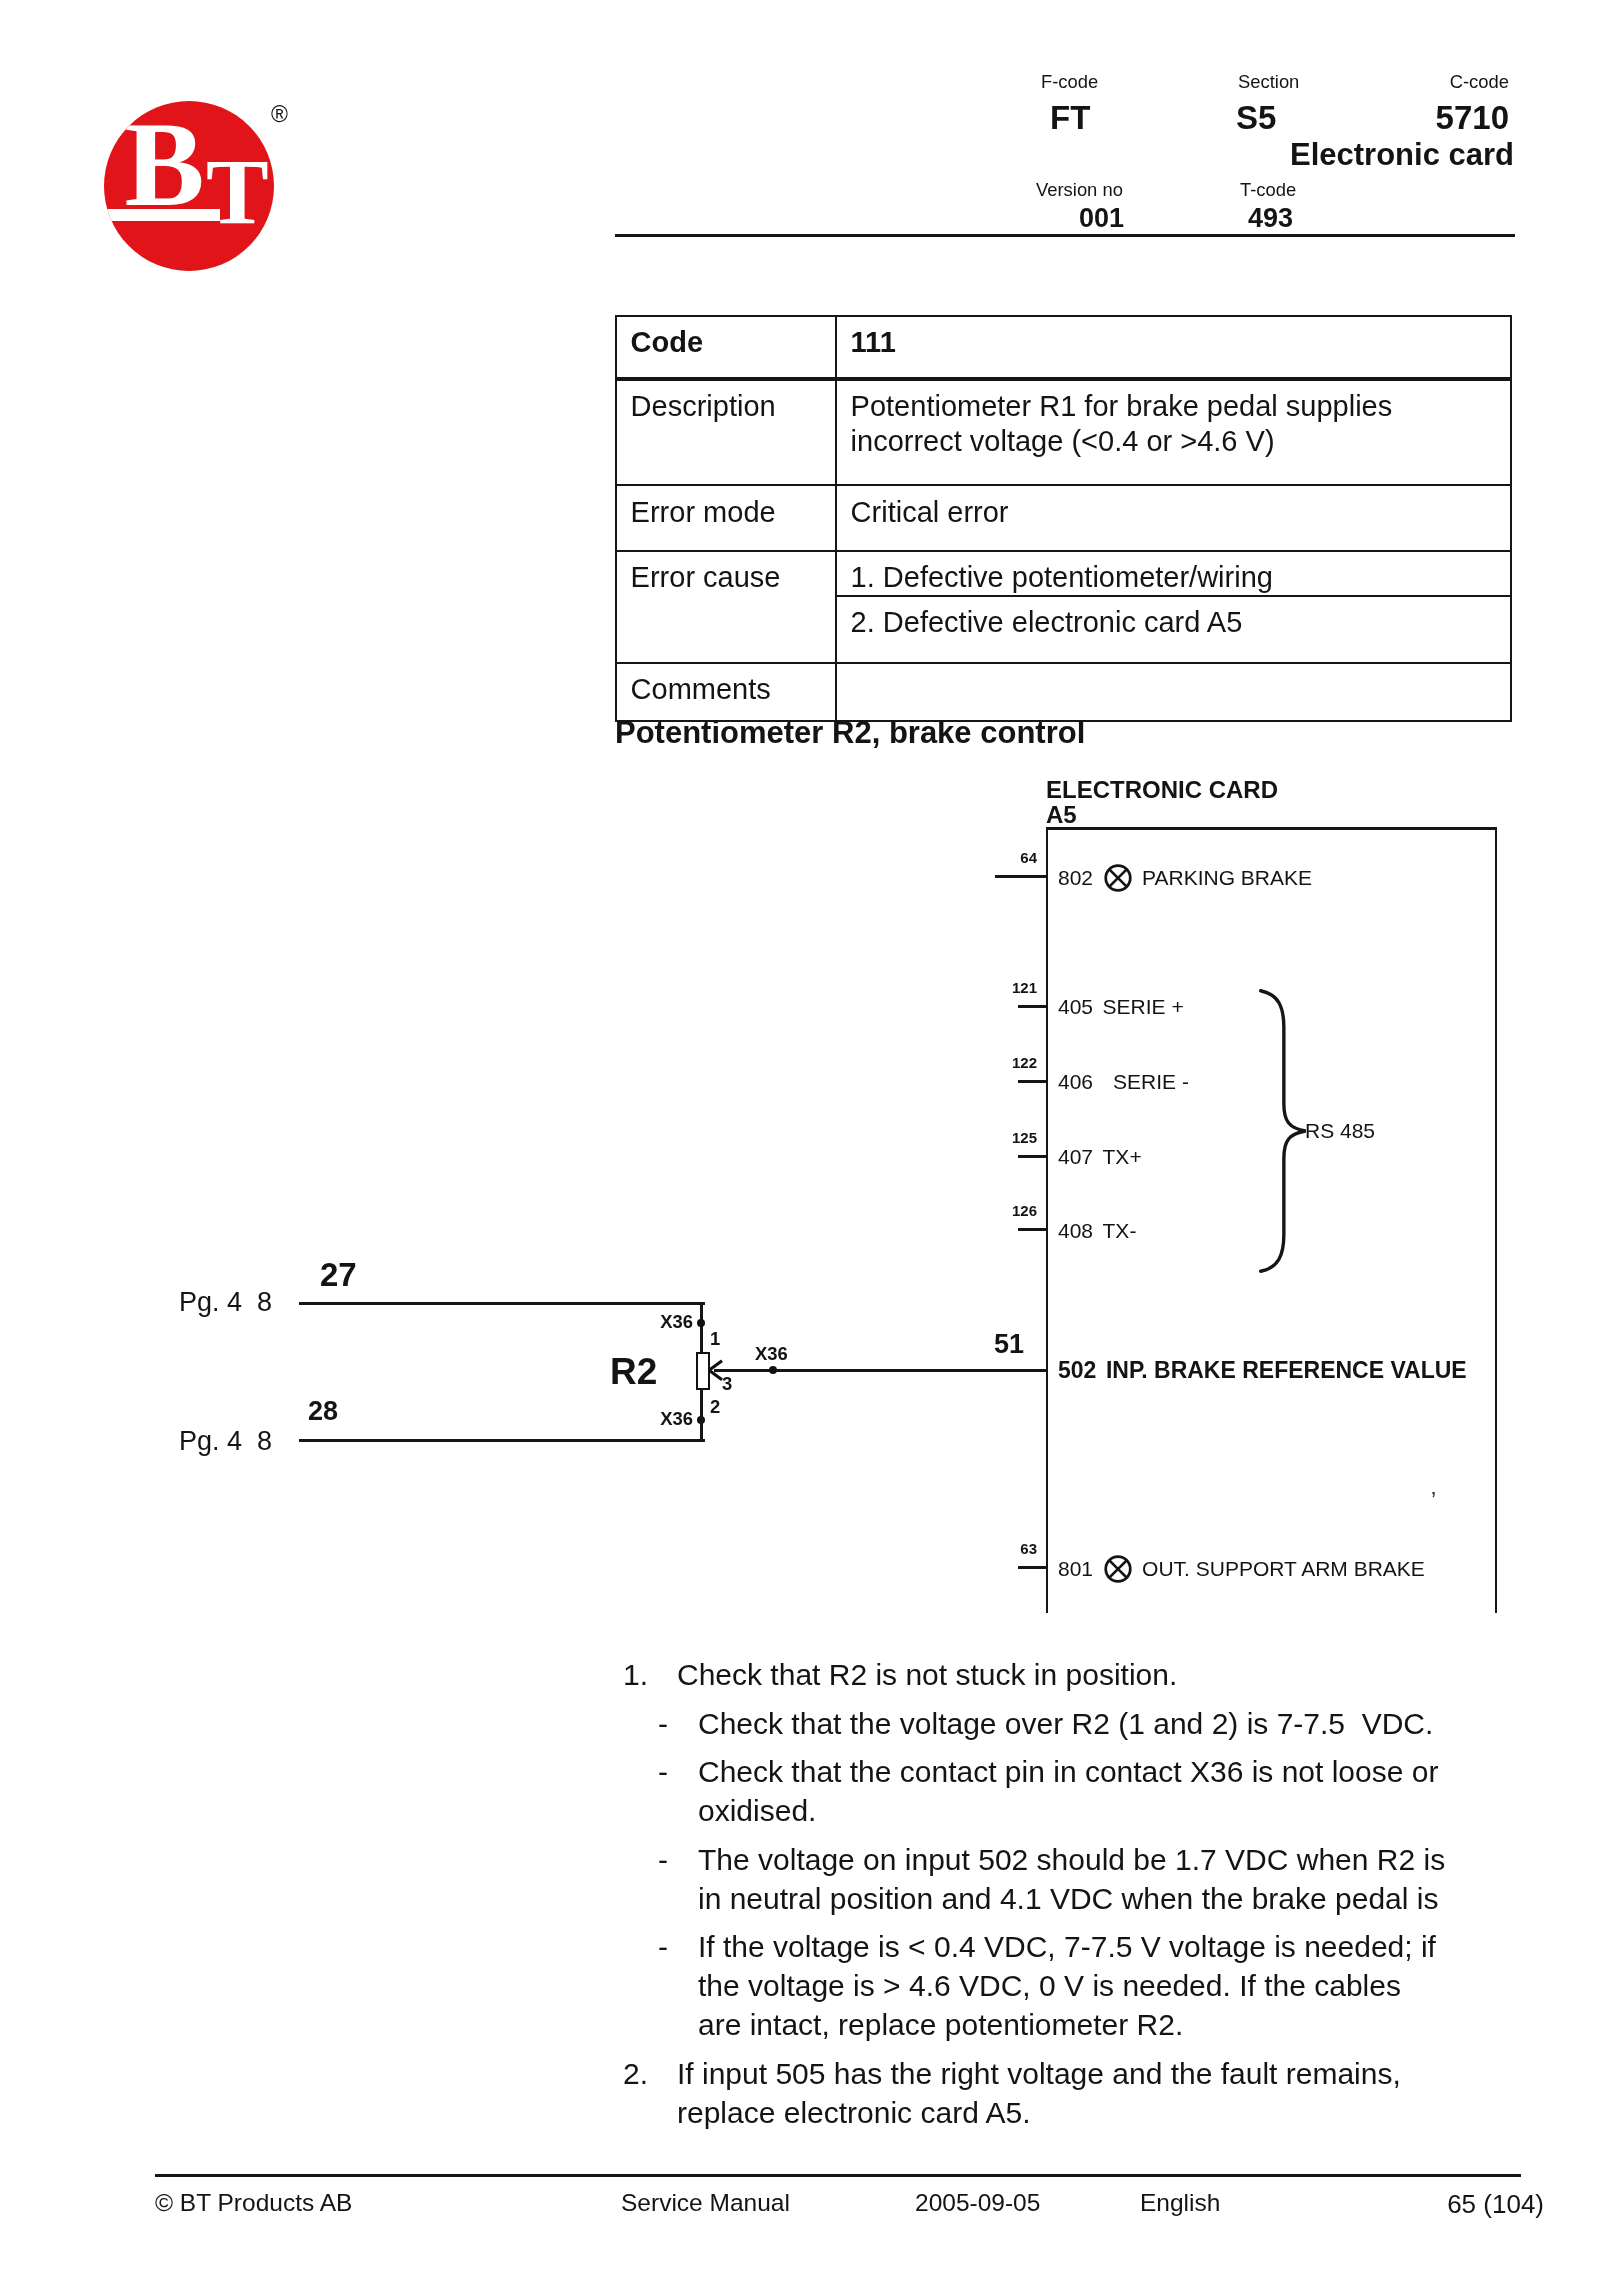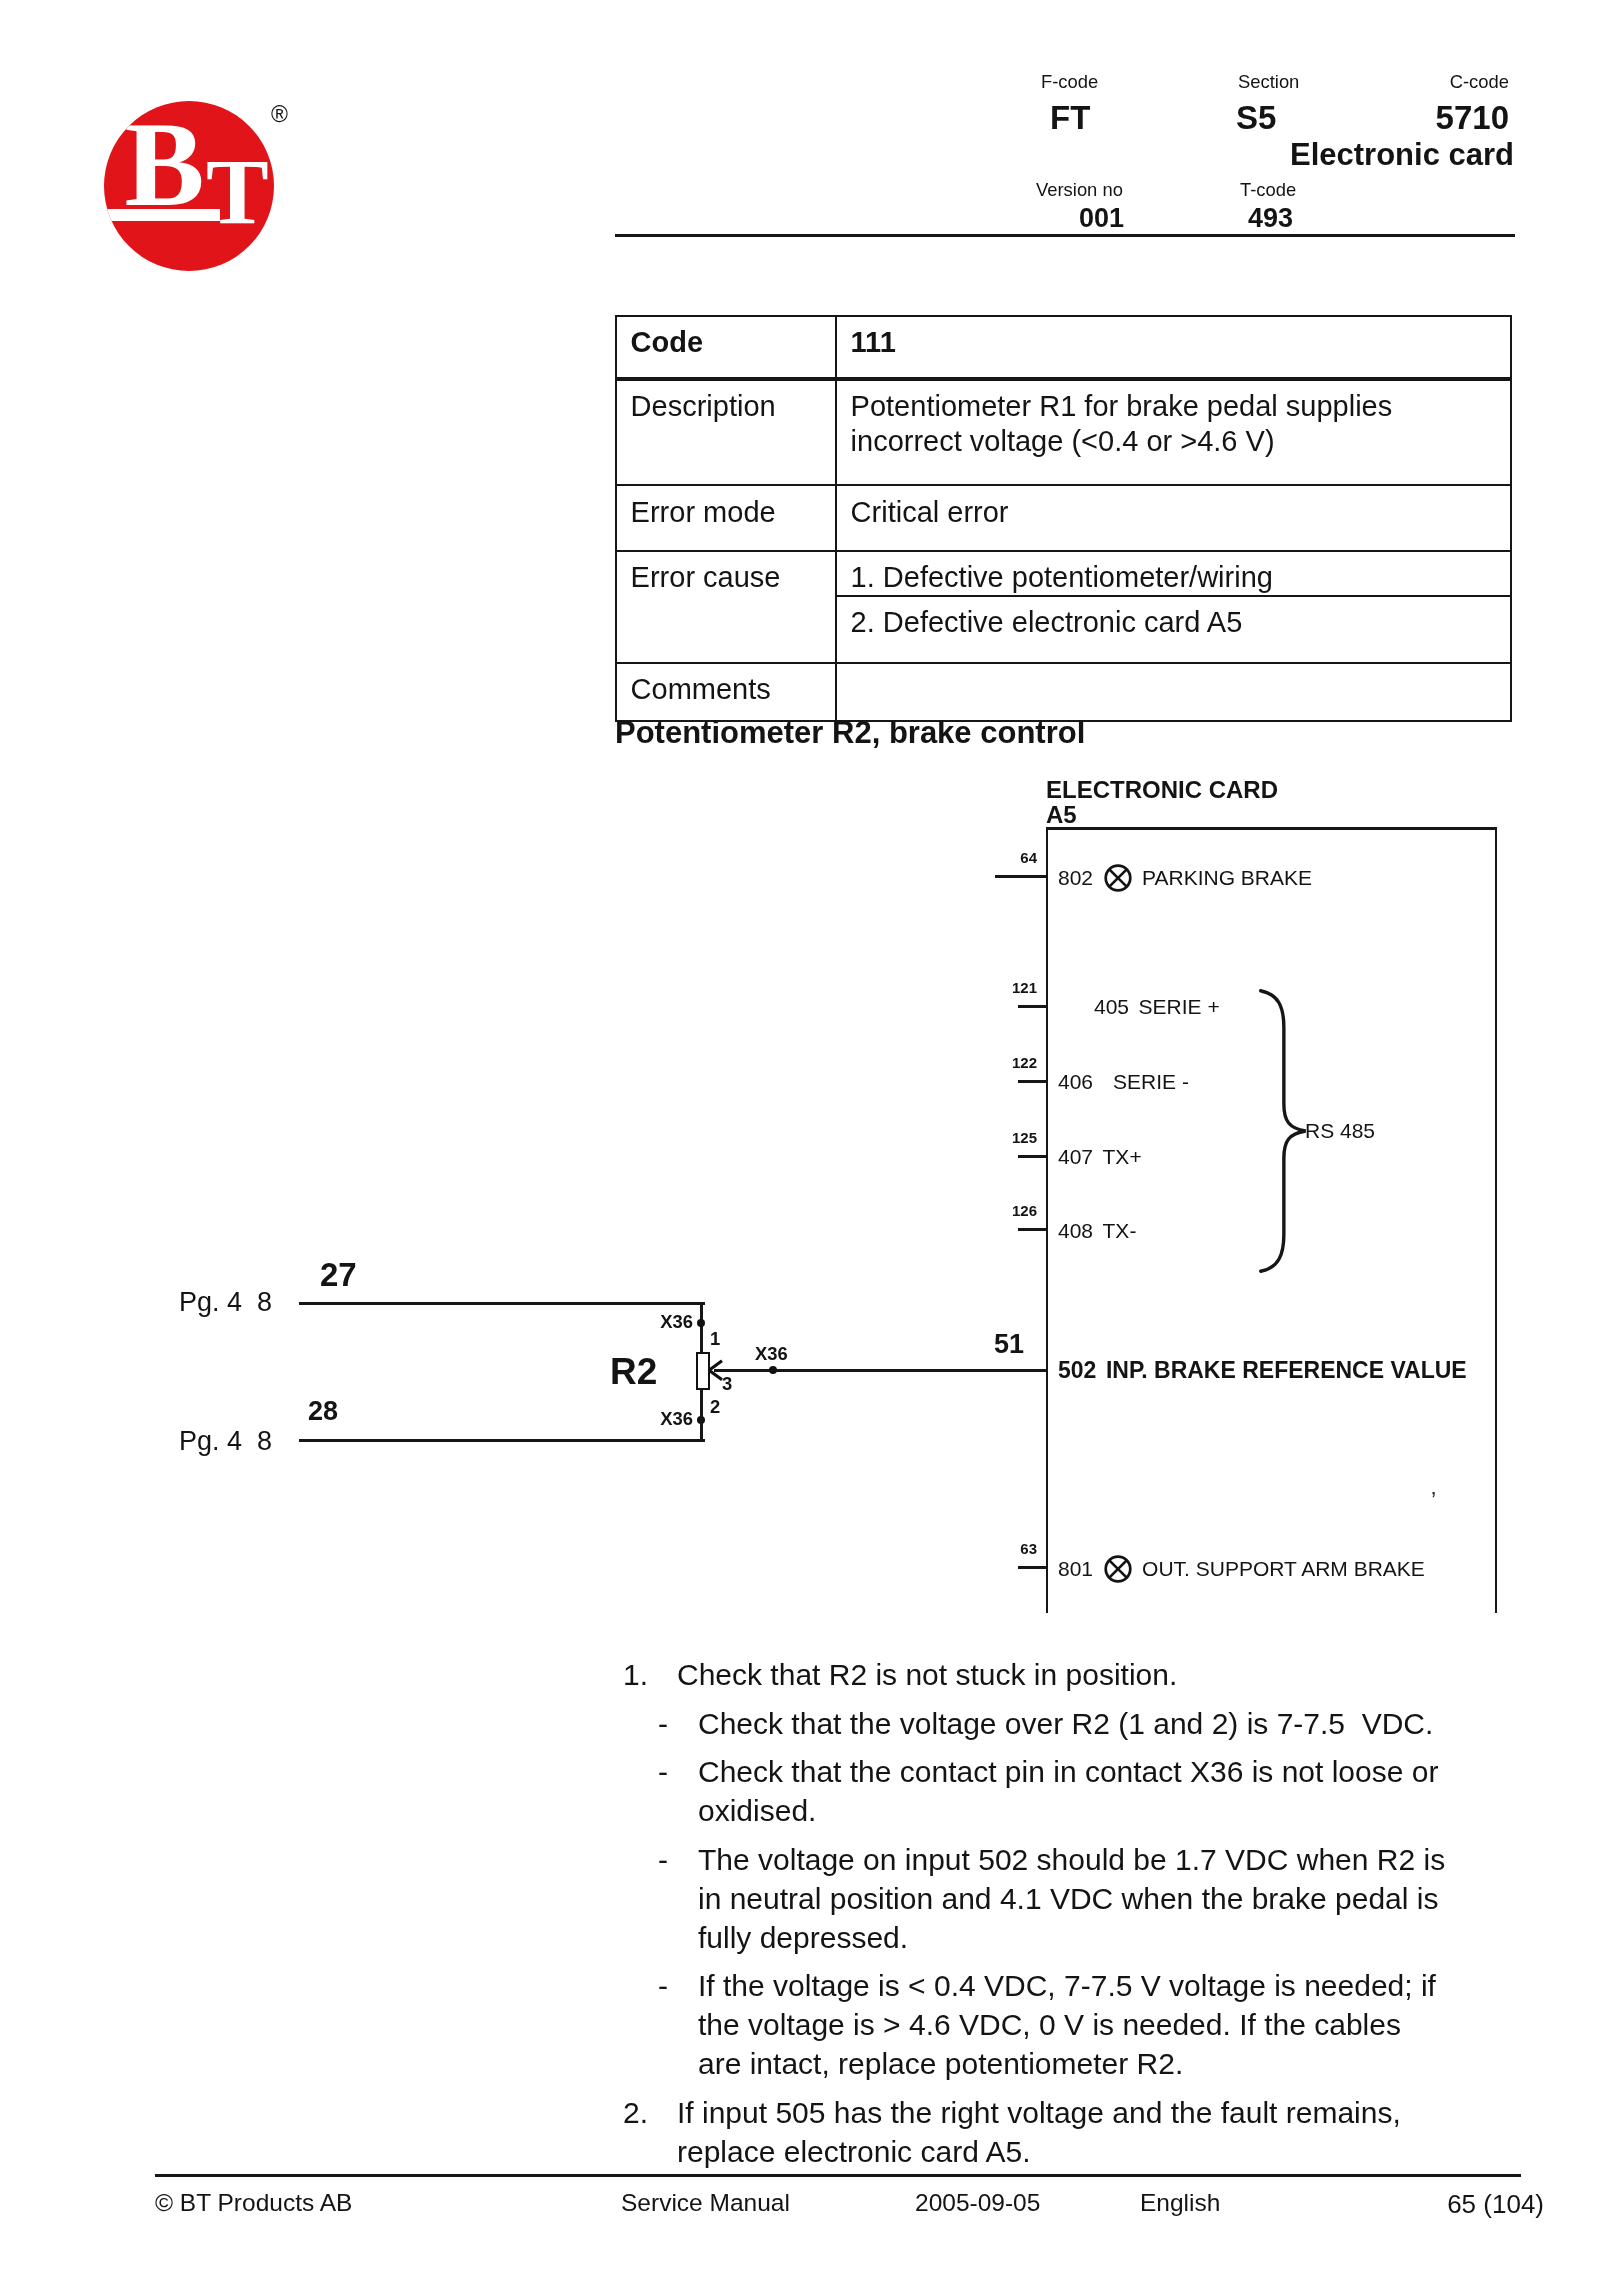--- a/index.html
+++ b/index.html
@@ -112,21 +112,21 @@
     <svg width="30" height="30" viewBox="0 0 44 44">
       <circle cx="22" cy="22" r="18" fill="none" stroke="#141414" stroke-width="4"></circle>
       <line x1="9.3" y1="9.3" x2="34.7" y2="34.7" stroke="#141414" stroke-width="4"></line>
       <line x1="34.7" y1="9.3" x2="9.3" y2="34.7" stroke="#141414" stroke-width="4"></line>
     </svg>
     <span>PARKING BRAKE</span>
   </div>
 
   <div class="pinnum b" style="left:962px;top:979px;">121</div>
   <div class="hl" style="left:1018px;top:1005px;width:29px;height:2.7px;"></div>
-  <div class="sig" style="left:1058px;top:992px;margin-left:36px;">
+  <div class="sig" style="left:1058px;top:992px;">
     <span>405</span>
     <span>SERIE +</span>
   </div>
 
   <div class="pinnum b" style="left:962px;top:1054px;">122</div>
   <div class="hl" style="left:1018px;top:1080px;width:29px;height:2.7px;"></div>
   <div class="sig" style="left:1058px;top:1067px;gap:20px;">
     <span>406</span>
     <span>SERIE -</span>
   </div>
@@ -218,21 +218,20 @@
       <div>
         <div>Check that the contact pin in contact X36 is not loose or</div>
         <div>oxidised.</div>
       </div>
     </div>
     <div class="step sub">
       <span class="m2">-</span>
       <div>
         <div>The voltage on input 502 should be 1.7 VDC when R2 is</div>
         <div>in neutral position and 4.1 VDC when the brake pedal is</div>
-        <div>fully depressed.</div>
       </div>
     </div>
     <div class="step sub">
       <span class="m2">-</span>
       <div>
         <div>If the voltage is &lt; 0.4 VDC, 7-7.5 V voltage is needed; if</div>
         <div>the voltage is &gt; 4.6 VDC, 0 V is needed. If the cables</div>
         <div>are intact, replace potentiometer R2.</div>
       </div>
     </div>

